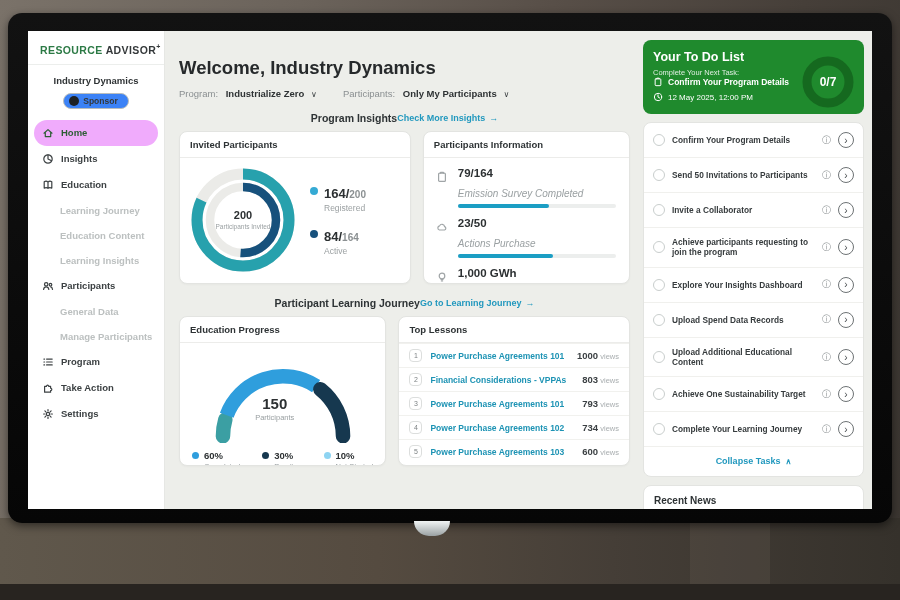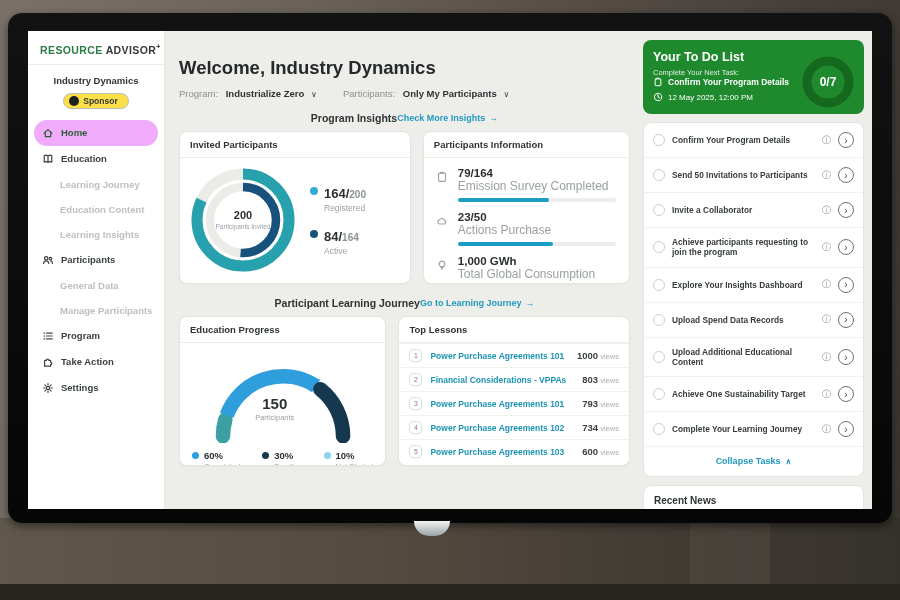--- a/index.html
+++ b/index.html
@@ -22,21 +22,21 @@
 
   
   .sidebar { width:137px; background:#ffffff; border-right:1px solid #e6e7e4; padding:9px 0 0; flex:none; }
   .brand { padding:3px 12px 8px; font-size:10.5px; font-weight:bold; letter-spacing:0.4px;
     border-bottom:1px solid #eceeec; white-space:nowrap; }
   .brand .p1 { color:#2c7a45; } .brand .p2 { color:#34383a; }
   .brand sup { font-size:7px; }
   .org { text-align:center; font-weight:bold; font-size:9.5px; color:#2f3335; margin:10px 4px 6px; }
   .badge-wrap { text-align:center; margin-bottom:10px; }
   .badge { display:inline-flex; align-items:center; gap:4px; border:1px solid #b9bdbc; border-radius:10px;
-    padding:2px 10px 2px 5px; font-size:8.5px; font-weight:bold; color:#34383a; background:#fde047; }
+    padding:2px 10px 2px 5px; font-size:8.5px; font-weight:bold; color:#34383a; background:#3b82f6; }
   .badge .dot { width:10px; height:10px; border-radius:50%; background:#1d2124; display:inline-block; }
   .nav { list-style:none; }
   .nav li { display:flex; align-items:center; gap:7px; font-size:9.5px; font-weight:bold;
     color:#3c4143; padding:7px 8px 7px 14px; cursor:pointer; }
   .nav li.sub { padding-left:32px; color:#bcc0c0; font-weight:bold; }
   .nav li.active { background:#f0abfc; color:#2c5d34; border-radius:14px; margin:0 6px; padding-left:8px; }
   .nav .nicon { width:12px; height:12px; flex:none; display:inline-flex; }
   .nav .nicon svg { width:12px; height:12px; stroke:#3c4143; fill:none; stroke-width:1.2; stroke-linecap:round; stroke-linejoin:round; }
   .nav li.active .nicon svg { stroke:#2c5d34; }
 
@@ -67,21 +67,21 @@
   .leg-dot { width:8px; height:8px; border-radius:50%; margin-top:3px; flex:none; }
   .leg-num { font-size:13px; font-weight:bold; color:#2c3032; }
   .leg-den { font-size:10px; font-weight:bold; color:#8b9092; }
   .leg-lab { font-size:8.5px; color:#9ba0a2; margin-top:1px; }
 
   .card-info { flex:1; height:153px; }
   .info-row { display:flex; gap:8px; padding:9px 12px 0; }
   .info-icon { width:14px; flex:none; padding-top:2px; }
   .info-icon svg { width:12px; height:12px; stroke:#a0a5a7; fill:none; stroke-width:1.2; stroke-linecap:round; stroke-linejoin:round; }
   .info-val { font-size:11.5px; font-weight:bold; color:#2c3032; }
-  .info-lab { font-size:12px; color:#9aa0a2; margin-top:0; }
+  .info-lab { font-size:10px; color:#9aa0a2; margin-top:9px;font-style:italic; }
   .bar { margin-top:5px; width:158px; height:4px; background:#eceeed; border-radius:2px; }
   .bar-fill { height:4px; border-radius:2px; background:#1b9ec4; }
 
   .card-edu { width:46%; height:150px; flex:none; }
   .gauge-wrap { position:relative; padding-top:8px; }
   .gauge-wrap svg { display:block; margin:0 auto; }
   .gauge-center { position:absolute; left:0; right:16px; top:52px; text-align:center; }
   .gauge-center .v { font-size:15px; font-weight:bold; color:#2c3032; }
   .gauge-center .l { font-size:7.5px; color:#9aa0a2; margin-top:1px; }
   .edu-legend { display:flex; justify-content:space-between; padding:7px 12px 0; }
@@ -149,20 +149,29 @@
         </span>
       </div>
       <ul class="nav">
         <li class="active">
           <span class="nicon">
               <svg viewBox="0 0 12 12">
                 <path d="M2 6.2 L6 2.6 L10 6.2 M3.3 5.3 V9.6 H8.7 V5.3"></path>
               </svg>
             </span>
           <span>Home</span>
+        </li>
+        <li>
+          <span class="nicon">
+              <svg viewBox="0 0 12 12">
+                <circle cx="6" cy="6" r="4.2"></circle>
+                <path d="M6 1.8 V6 L9.6 7.8"></path>
+              </svg>
+            </span>
+          <span>Insights</span>
         </li>
         <li>
           <span class="nicon">
               <svg viewBox="0 0 12 12">
                 <path d="M6 3.1 C5 2.1 3.4 2.1 2.2 2.7 V9.1 C3.4 8.5 5 8.5 6 9.3 C7 8.5 8.6 8.5 9.8 9.1 V2.7 C8.6 2.1 7 2.1 6 3.1 V9.1"></path>
               </svg>
             </span>
           <span>Education</span>
         </li>
         <li class="sub">

